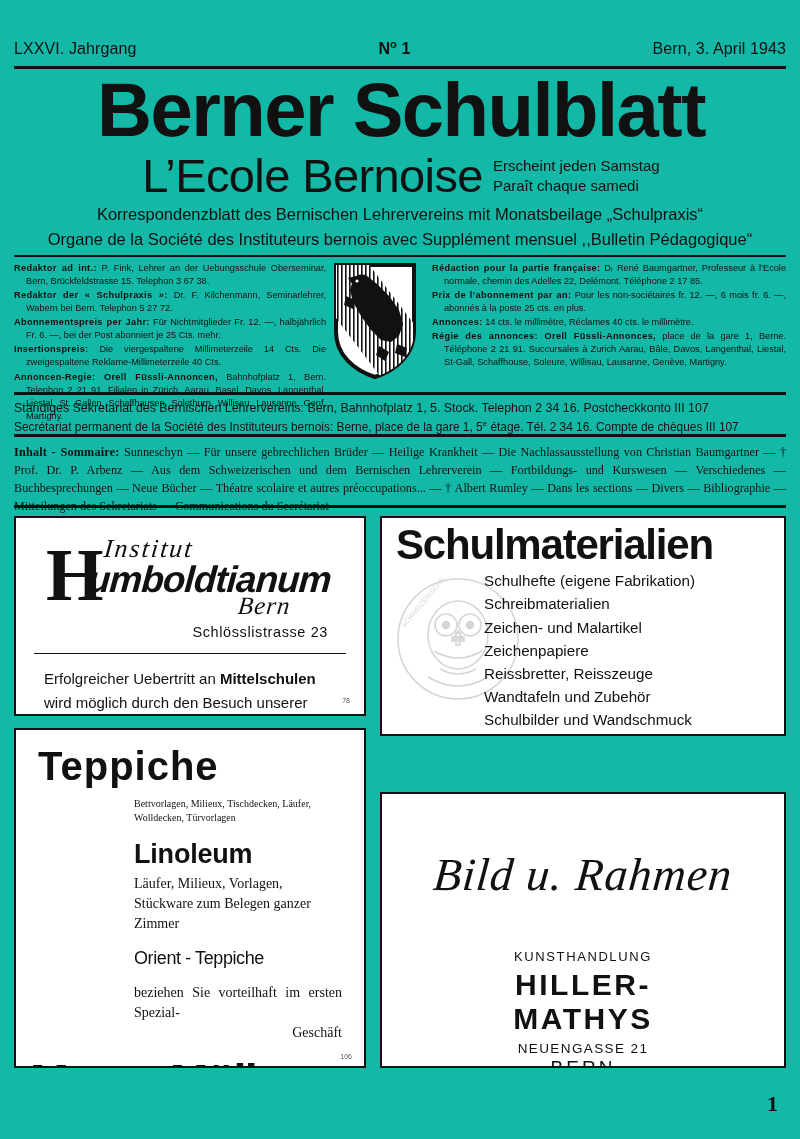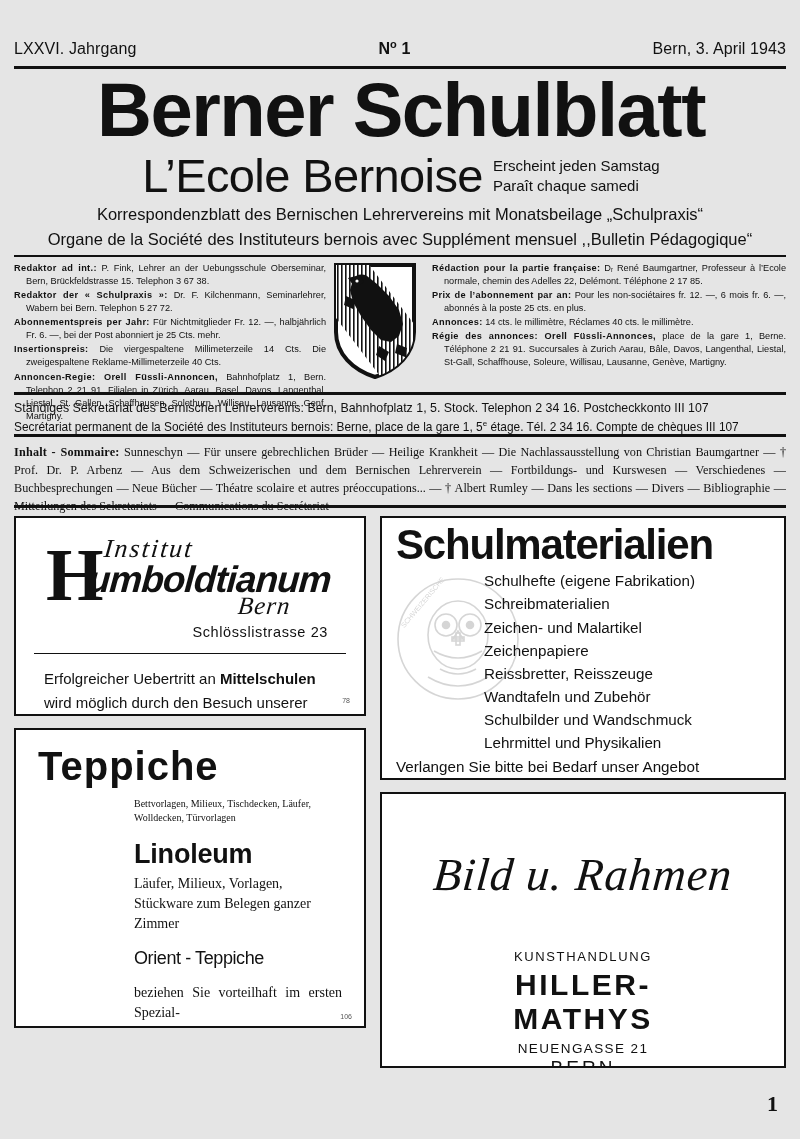--- a/index.html
+++ b/index.html
@@ -10,21 +10,21 @@
   }
   body {
     font-family: "Liberation Sans", sans-serif;
     color: #111111;
   }
   #page {
     position: relative;
     width: 800px;
     height: 1139px;
     margin: 0 auto;
-    background: #e5e5e5;
+    background: #14b8a6;
     overflow: hidden;
   }
 
   
   .issue-line {
     position: absolute;
     left: 14px;
     top: 38px;
     width: 772px;
     display: flex;
@@ -209,22 +209,22 @@
 
   
   .ad {
     position: absolute;
     border: 2px solid #111;
     background: #fff;
     box-sizing: border-box;
     overflow: hidden;
   }
   .ad-humboldt   { left: 14px;  top: 516px; width: 352px; height: 200px; }
-  .ad-schulmat   { left: 380px; top: 516px; width: 406px; height: 264px; }
-  .ad-teppiche   { left: 14px;  top: 728px; width: 352px; height: 300px; }
+  .ad-schulmat   { left: 380px; top: 516px; width: 406px; height: 220px; }
+  .ad-teppiche   { left: 14px;  top: 728px; width: 352px; height: 340px; }
   .ad-bildrahmen { left: 380px; top: 792px; width: 406px; height: 276px; }
 
   
   .humb-logo {
     position: relative;
     height: 96px;
     margin-top: 8px;
   }
   .humb-H {
     position: absolute;

